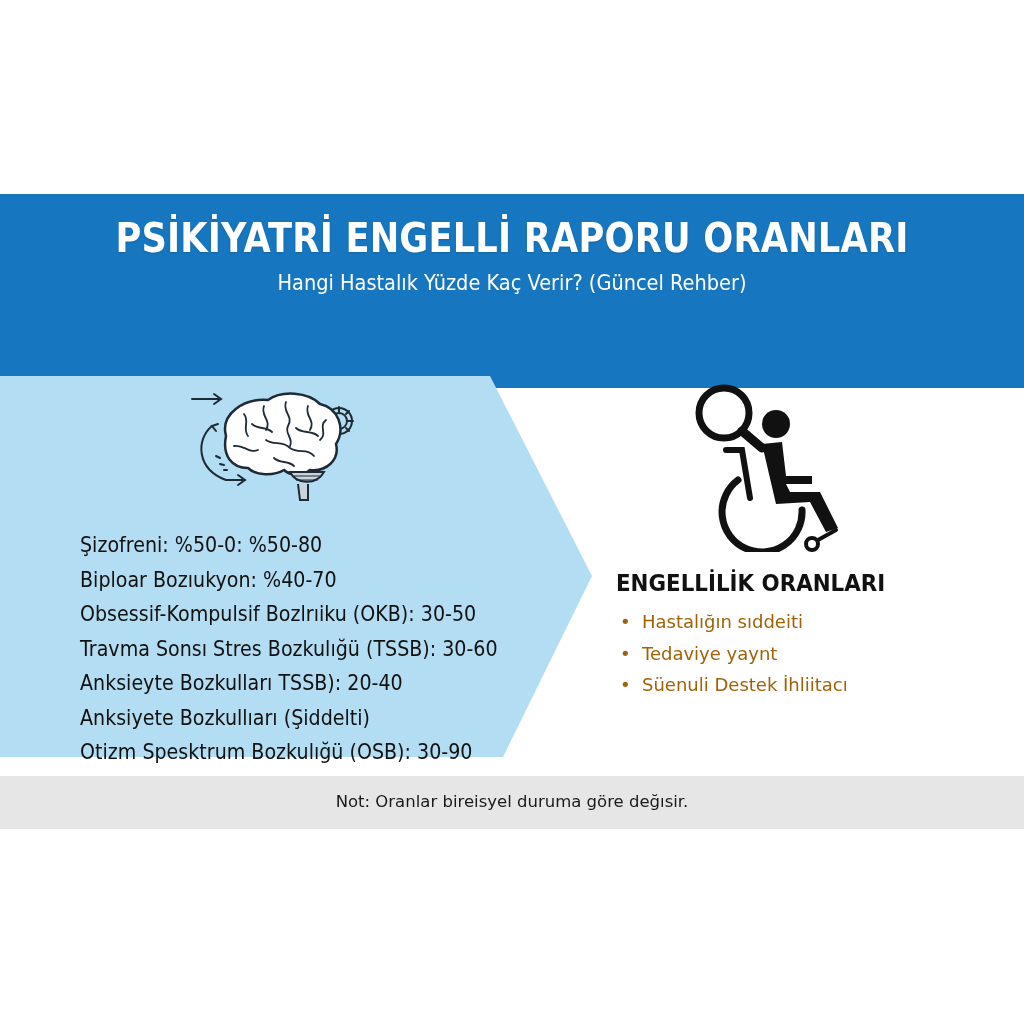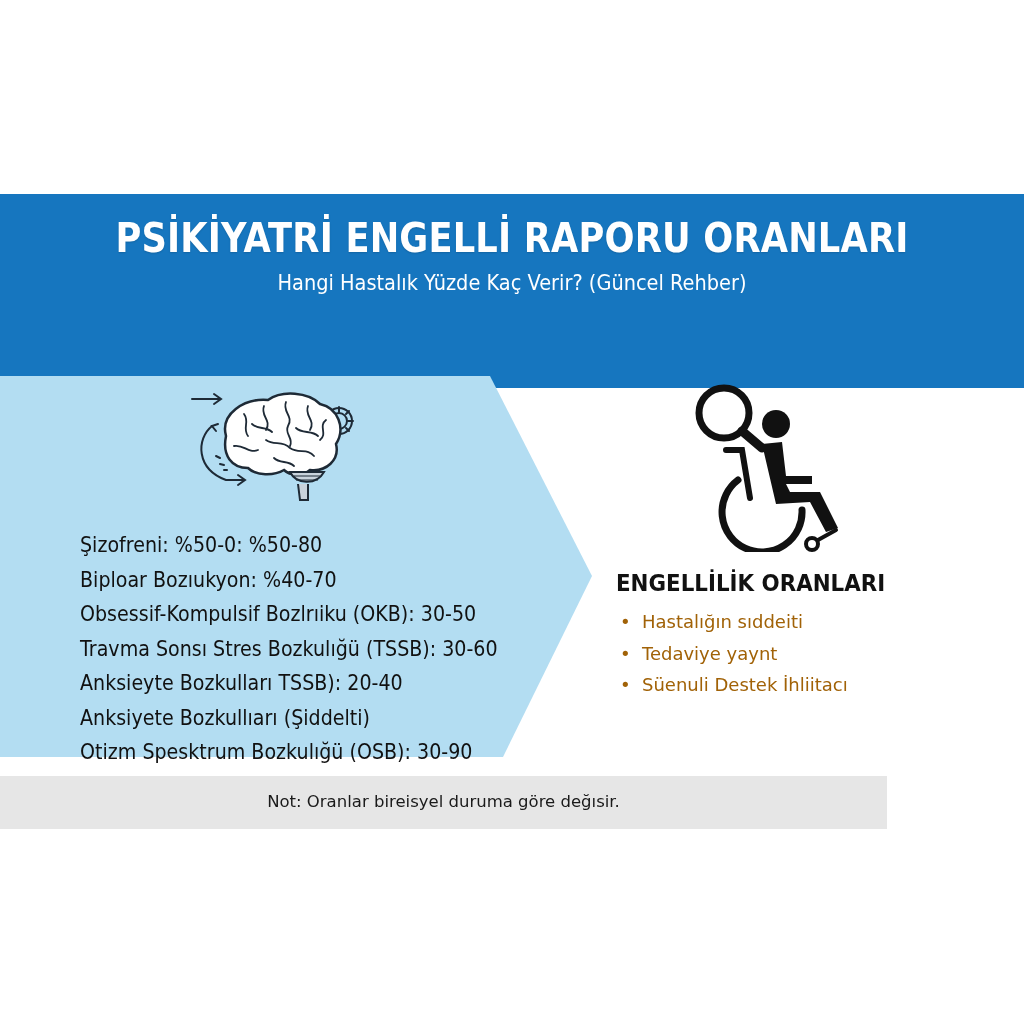--- a/index.html
+++ b/index.html
@@ -46,21 +46,21 @@
   }
   .factors-list {
     position: absolute; left: 620px; top: 606px; margin: 0; padding: 0; list-style: none;
   }
   .factors-list li {
     font-size: 18px; line-height: 31.5px; color: #a16207; white-space: nowrap;
     font-family: "DejaVu Sans", "Liberation Sans", sans-serif;
   }
   .factors-list li .bullet { display: inline-block; width: 22px; }
   .note-band {
-    position: absolute; left: 0; top: 776px; width: 887px; height: 53px;
+    position: absolute; left: 0; top: 776px; width: 1024px; height: 53px;
     background: #e6e6e6;
   }
   .note-text {
     position: absolute; left: 0; width: 100%; top: 16px; text-align: center;
     font-size: 16.5px; color: #1a1a1a;
     font-family: "DejaVu Sans", "Liberation Sans", sans-serif;
   }
 </style>
 </head>
 <body>

